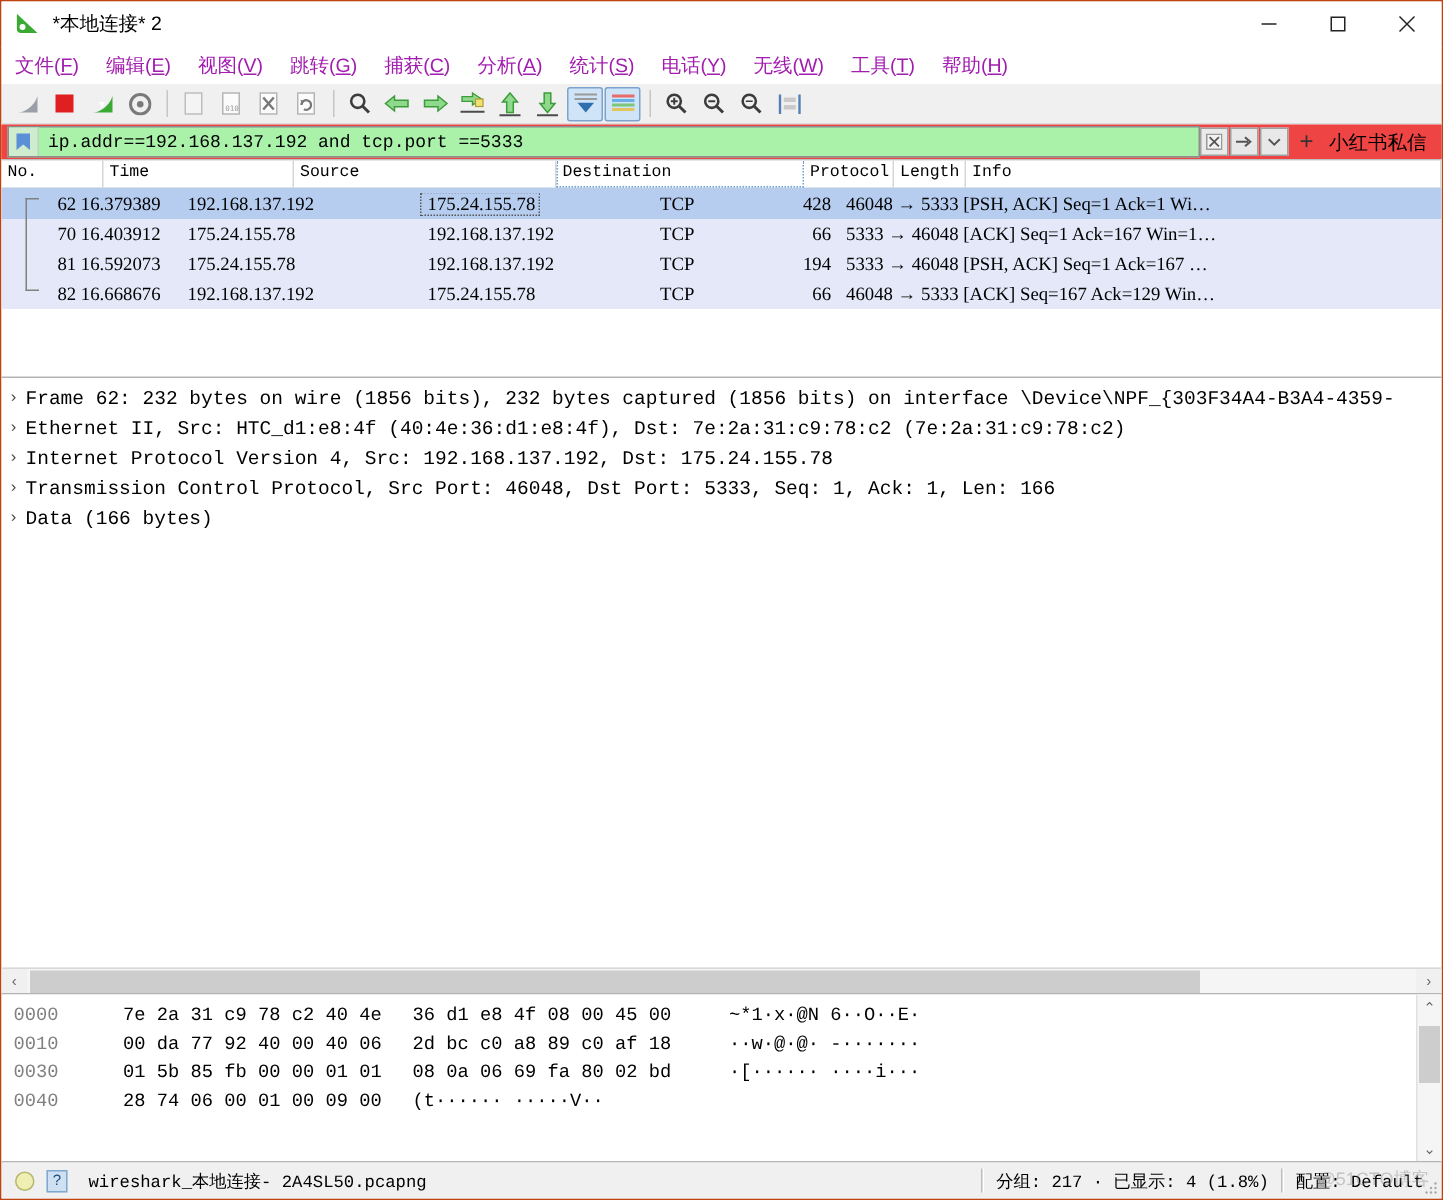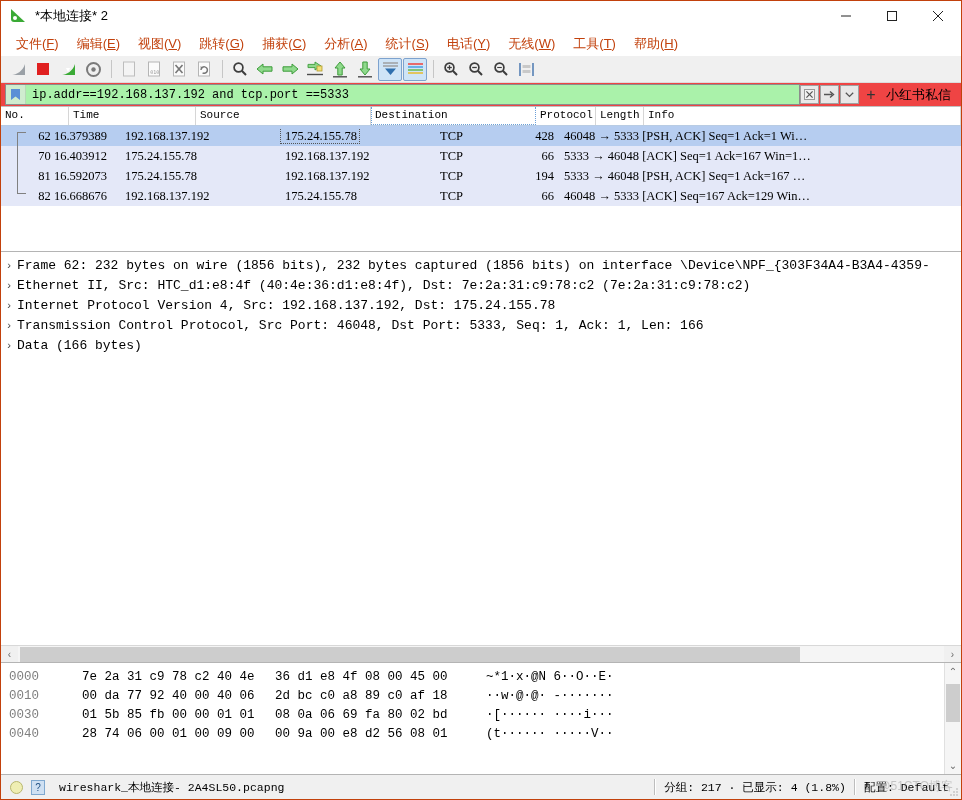--- a/index.html
+++ b/index.html
@@ -57,24 +57,23 @@
     color: #222; font-size: 13px;
   }
   .win-btn svg { display:block; }
 
   
   .menubar {
     height: 24px;
     background: #ffffff;
     display: flex;
     align-items: center;
-    padding-left: 6px;
     flex: 0 0 auto;
     font-size: 13px;
-    color: #c2410c;
+    color: #a21caf;
     text-align: center;
   }
   .menu-item {
     padding: 2px 9px 2px 9px;
     white-space: nowrap;
     line-height: 18px;
   }
   .menu-item u { text-decoration: underline; }
 
   
@@ -636,21 +635,21 @@
       </div>
       <div class="hs-arrow">›</div>
     </div>
   </div>
 
   <div class="hex-pane">
     <div class="hex-content" id="hex-lines">
         <div class="hex-line"><div class="hex-off">0000</div><div class="hex-b1">7e 2a 31 c9 78 c2 40 4e</div><div class="hex-b2">36 d1 e8 4f 08 00 45 00</div><div class="hex-ascii">~*1·x·@N 6··O··E·</div></div>
         <div class="hex-line"><div class="hex-off">0010</div><div class="hex-b1">00 da 77 92 40 00 40 06</div><div class="hex-b2">2d bc c0 a8 89 c0 af 18</div><div class="hex-ascii">··w·@·@· -·······</div></div>
         <div class="hex-line"><div class="hex-off">0030</div><div class="hex-b1">01 5b 85 fb 00 00 01 01</div><div class="hex-b2">08 0a 06 69 fa 80 02 bd</div><div class="hex-ascii">·[······ ····i···</div></div>
-        <div class="hex-line"><div class="hex-off">0040</div><div class="hex-b1">28 74 06 00 01 00 09 00</div><div class="hex-b2">00 9a 00 e8 d2 56 08 01</div><div class="hex-ascii">(t······ ·····V··</div></div>
+        <div class="hex-line"><div class="hex-off">0040</div><div class="hex-b1">28 74 06 00 01 00 09 00</div><div class="hex-ascii">(t······ ·····V··</div></div>
       </div>
     <div class="vscroll">
       <div class="vs-arrow">⌃</div>
       <div class="vs-track">
         <div class="vs-thumb"></div>
       </div>
       <div class="vs-arrow">⌄</div>
     </div>
   </div>
 

